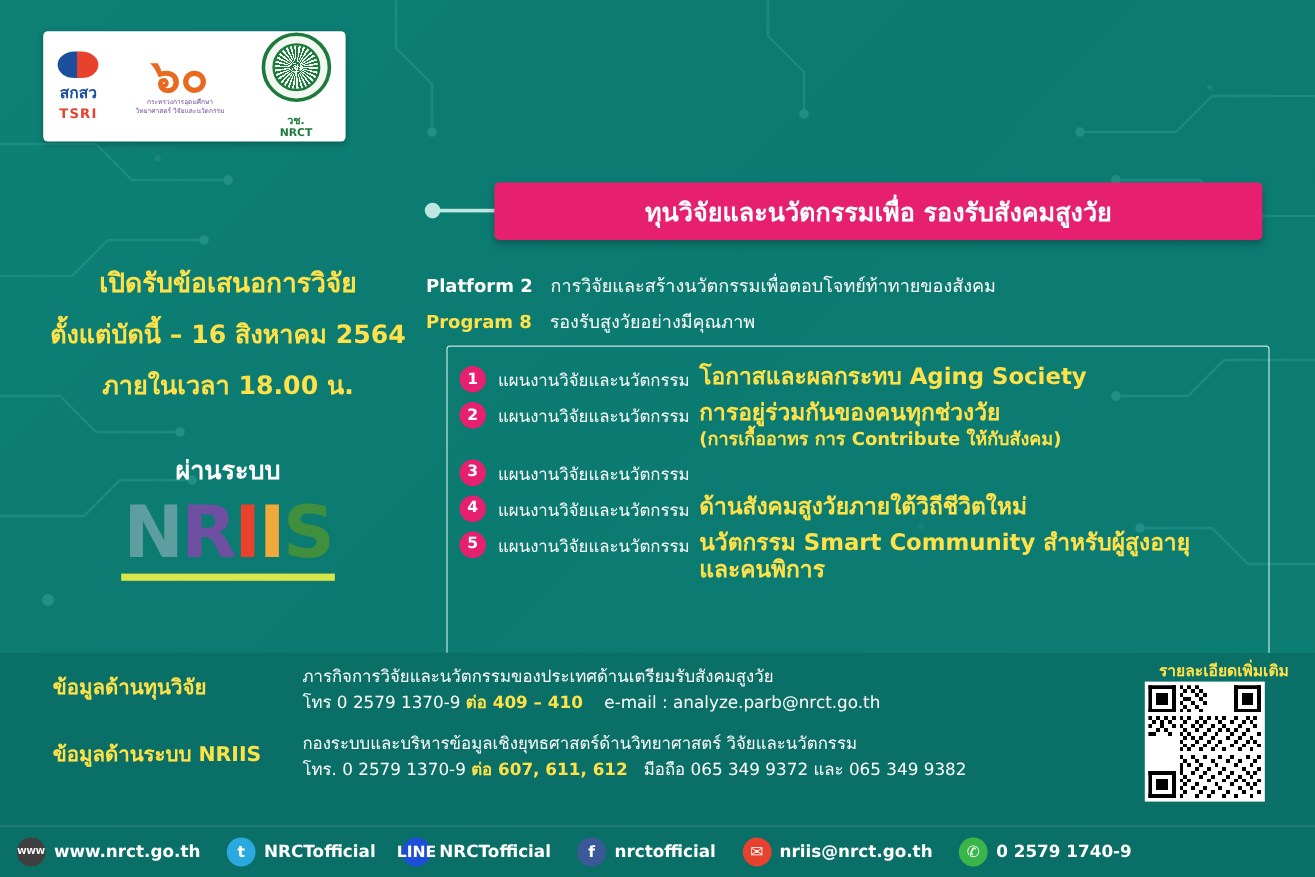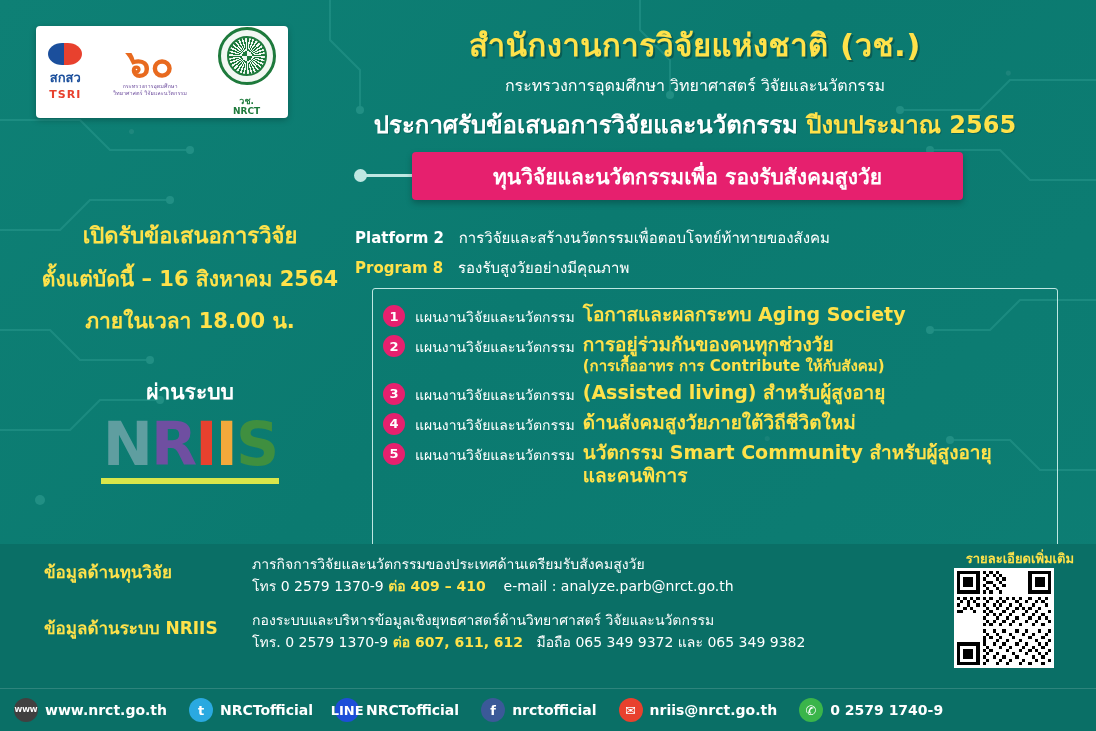--- a/index.html
+++ b/index.html
@@ -68,21 +68,21 @@
   }
   .head-title .l3{
     margin-top:7px;font-size:24px;font-weight:bold;color:#ffffff;
     text-shadow:1px 1px 0 rgba(0,0,0,.2);
   }
   .head-title .l3 .hl{color:#ffe24a;}
 
   
   .banner-wrap{position:absolute;left:360px;top:152px;width:600px;height:48px;}
   .banner{
-    position:absolute;left:52px;top:0;width:551px;height:48px;
+    position:absolute;left:52px;top:0;width:640px;height:48px;
     background:#e6206e;border-radius:4px;
     display:flex;align-items:center;justify-content:center;
     box-shadow:0 3px 6px rgba(0,0,0,.25);
   }
   .banner span{color:#fff;font-size:21px;font-weight:bold;}
   .banner-line{
     position:absolute;left:0;top:22px;width:60px;height:3px;background:#bfe7e2;
   }
   .banner-dot{
     position:absolute;left:-6px;top:17px;width:13px;height:13px;border-radius:50%;
@@ -216,28 +216,20 @@
       <div class="sub">กระทรวงการอุดมศึกษา วิทยาศาสตร์ วิจัยและนวัตกรรม</div>
     </div>
     <div class="logo logo-nrct">
       <div class="ring">
           <div class="inner"></div>
         </div>
       <div class="cap">วช.<br>NRCT</div>
     </div>
   </div>
 
-  <div class="head-title">
-    <div class="l1">สำนักงานการวิจัยแห่งชาติ (วช.)</div>
-    <div class="l2">กระทรวงการอุดมศึกษา วิทยาศาสตร์ วิจัยและนวัตกรรม</div>
-    <div class="l3">
-      <span>ประกาศรับข้อเสนอการวิจัยและนวัตกรรม</span>
-      <span class="hl">ปีงบประมาณ 2565</span>
-    </div>
-  </div>
 
   <div class="banner-wrap">
     <div class="banner-dot"></div>
     <div class="banner-line"></div>
     <div class="banner">
       <span>ทุนวิจัยและนวัตกรรมเพื่อ รองรับสังคมสูงวัย</span>
     </div>
   </div>
 
   <div class="leftcol">
@@ -283,21 +275,20 @@
         <div class="txt">
           <span>การอยู่ร่วมกันของคนทุกช่วงวัย</span>
           <span class="sub">(การเกื้ออาทร การ Contribute  ให้กับสังคม)</span>
         </div>
       </div>
 
       <div class="item">
         <div class="num">3</div>
         <div class="lbl">แผนงานวิจัยและนวัตกรรม</div>
         <div class="txt">
-          <span class="cont">(Assisted  living) สำหรับผู้สูงอายุ</span>
         </div>
       </div>
 
       <div class="item">
         <div class="num">4</div>
         <div class="lbl">แผนงานวิจัยและนวัตกรรม</div>
         <div class="txt">
           <span>ด้านสังคมสูงวัยภายใต้วิถีชีวิตใหม่</span>
         </div>
       </div>

